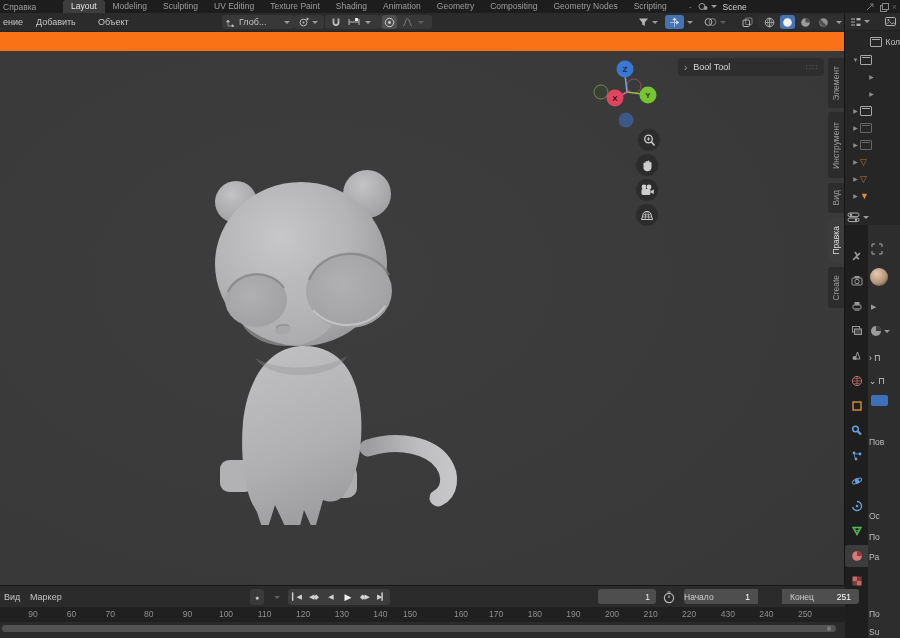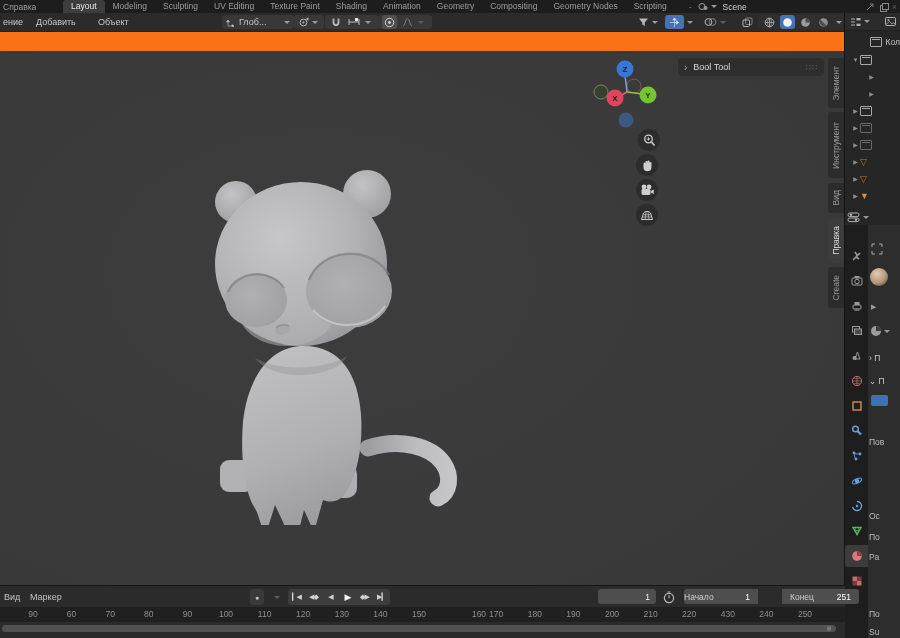--- a/index.html
+++ b/index.html
@@ -584,22 +584,22 @@
         <span class="tick" style="left: 33px;">90</span>
         <span class="tick" style="left: 71.6px;">60</span>
         <span class="tick" style="left: 110.2px;">70</span>
         <span class="tick" style="left: 148.8px;">80</span>
         <span class="tick" style="left: 187.4px;">90</span>
         <span class="tick" style="left: 226px;">100</span>
         <span class="tick" style="left: 264.6px;">110</span>
         <span class="tick" style="left: 303.2px;">120</span>
         <span class="tick" style="left: 341.8px;">130</span>
         <span class="tick" style="left: 380.4px;">140</span>
-        <span class="tick" style="left: 419px;">150</span>
-        <span class="tick" style="left: 479px;">160</span>
+        <span class="tick" style="left: 410px;">150</span>
+        <span class="tick" style="left: 461px;">160</span>
         <span class="tick" style="left: 496.2px;">170</span>
         <span class="tick" style="left: 534.8px;">180</span>
         <span class="tick" style="left: 573.4px;">190</span>
         <span class="tick" style="left: 612px;">200</span>
         <span class="tick" style="left: 650.6px;">210</span>
         <span class="tick" style="left: 689.2px;">220</span>
         <span class="tick" style="left: 727.8px;">430</span>
         <span class="tick" style="left: 766.4px;">240</span>
         <span class="tick" style="left: 805px;">250</span>
       </div>

